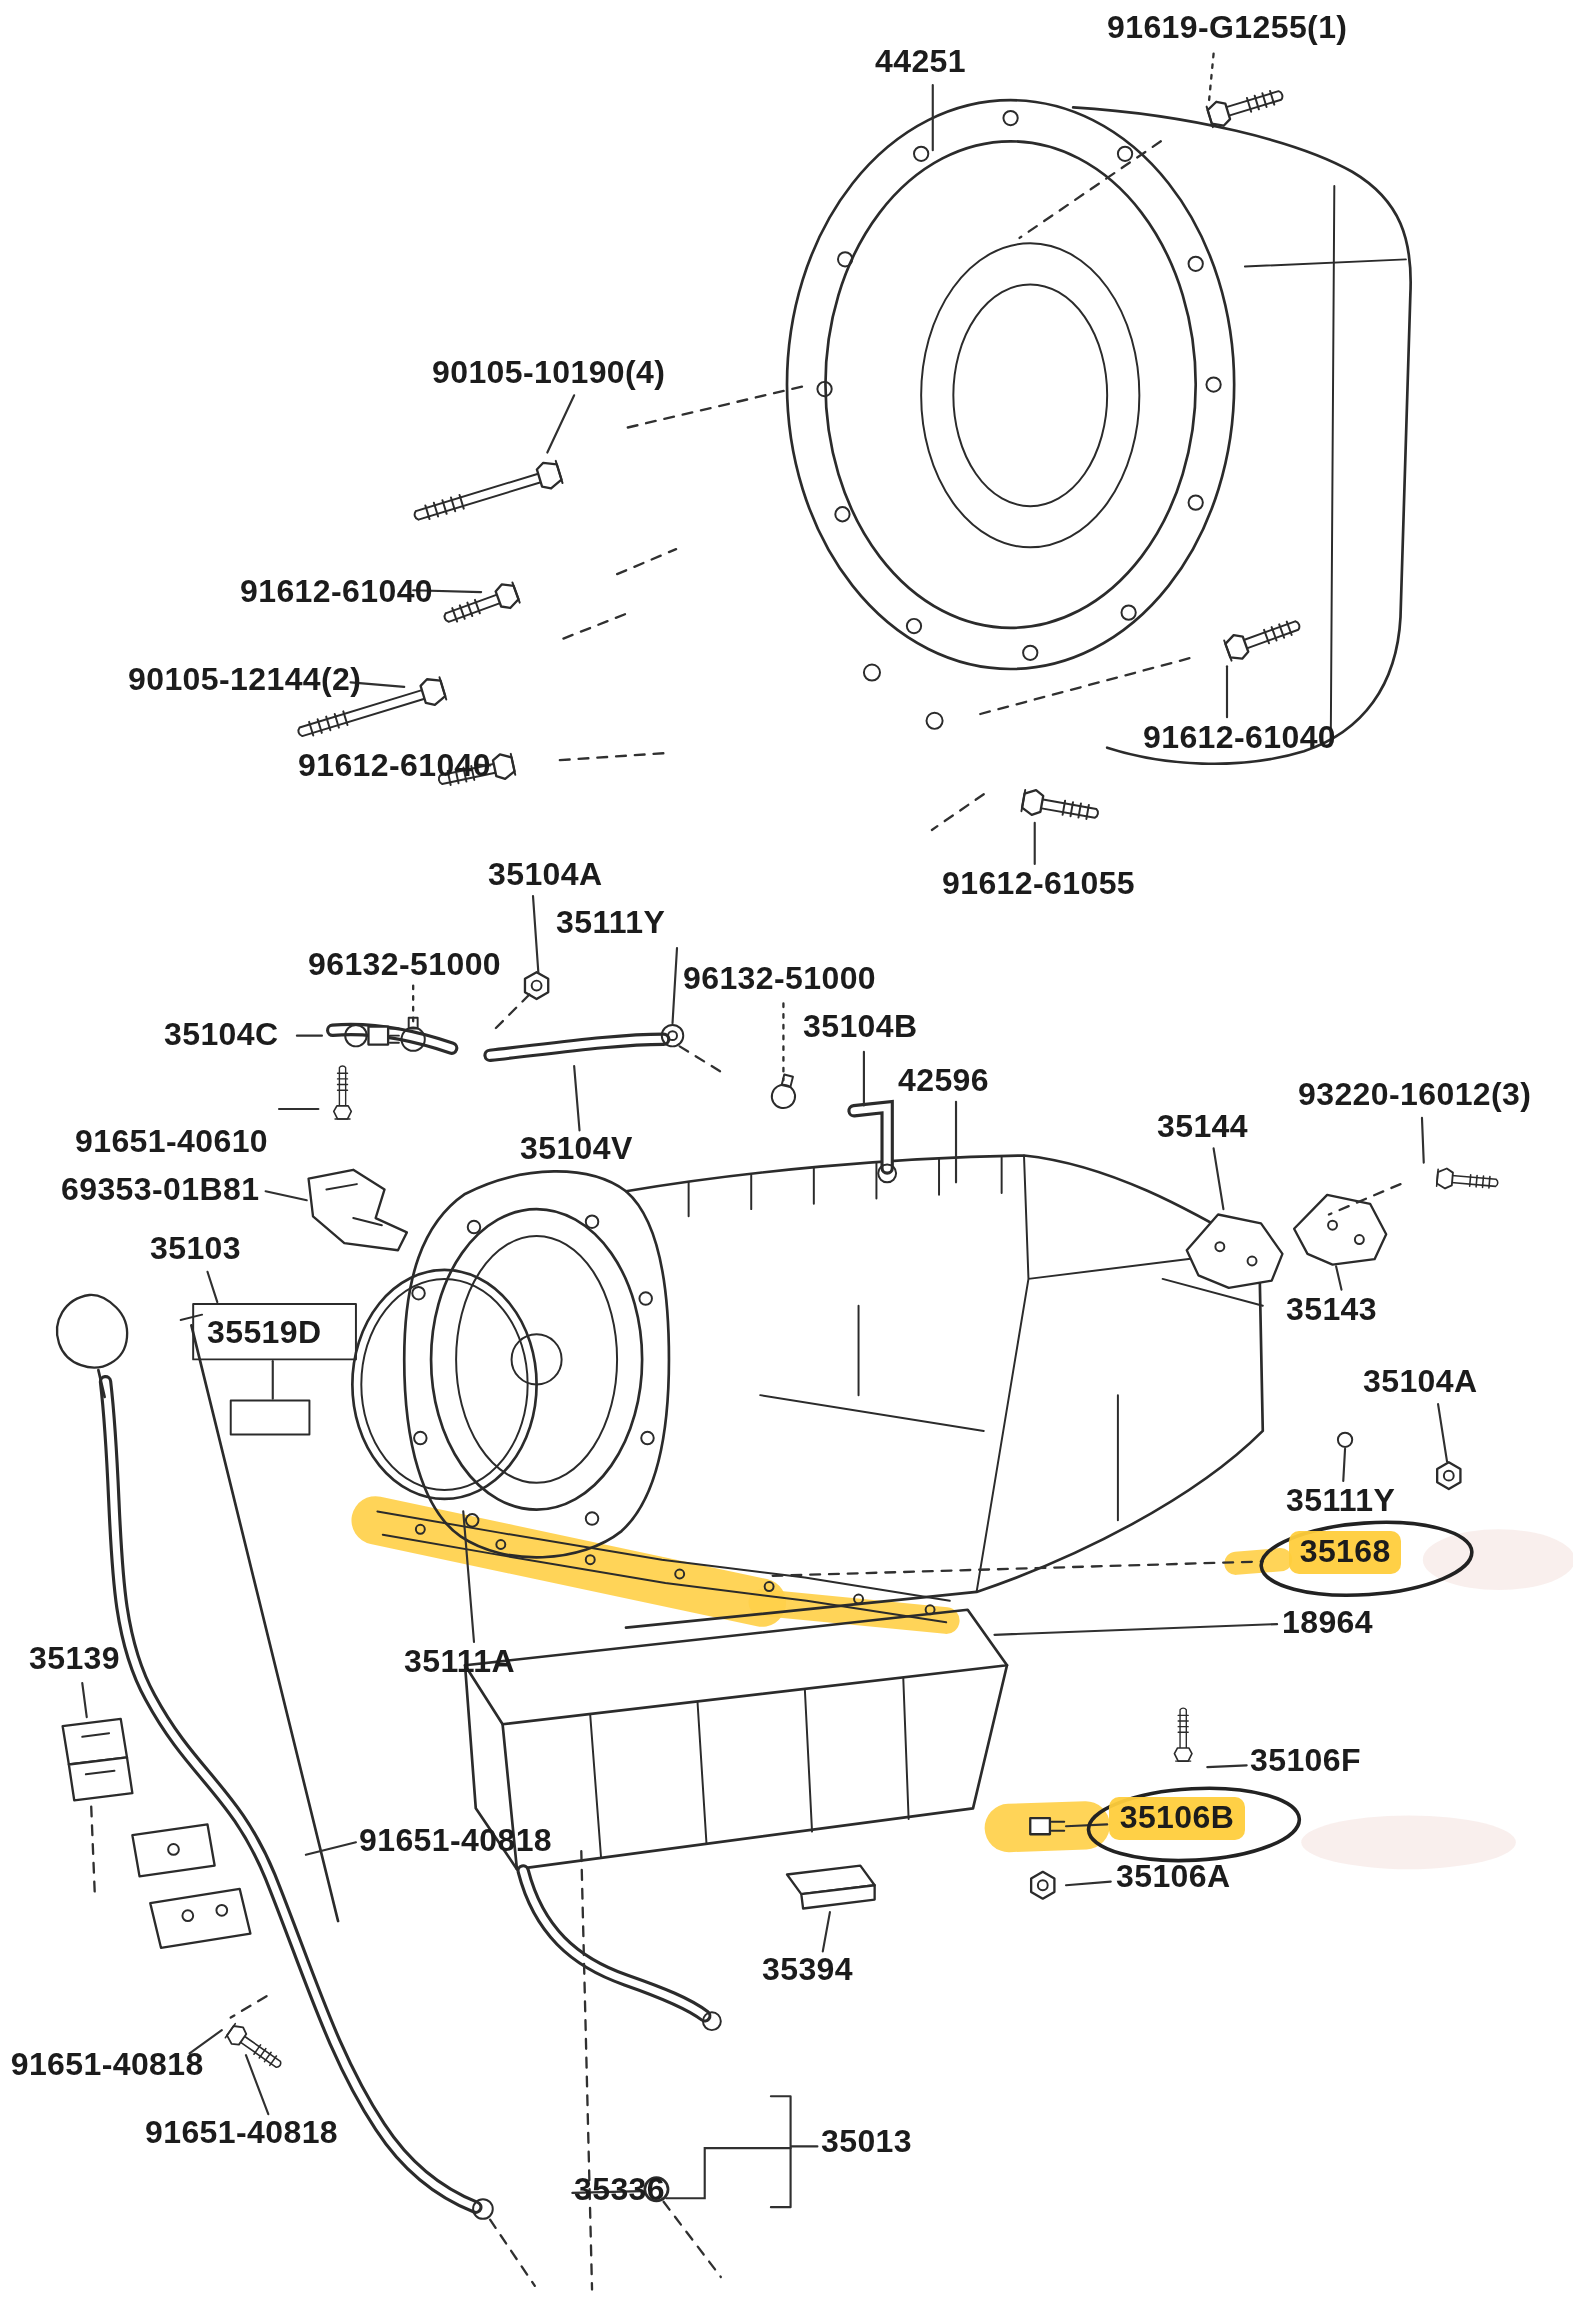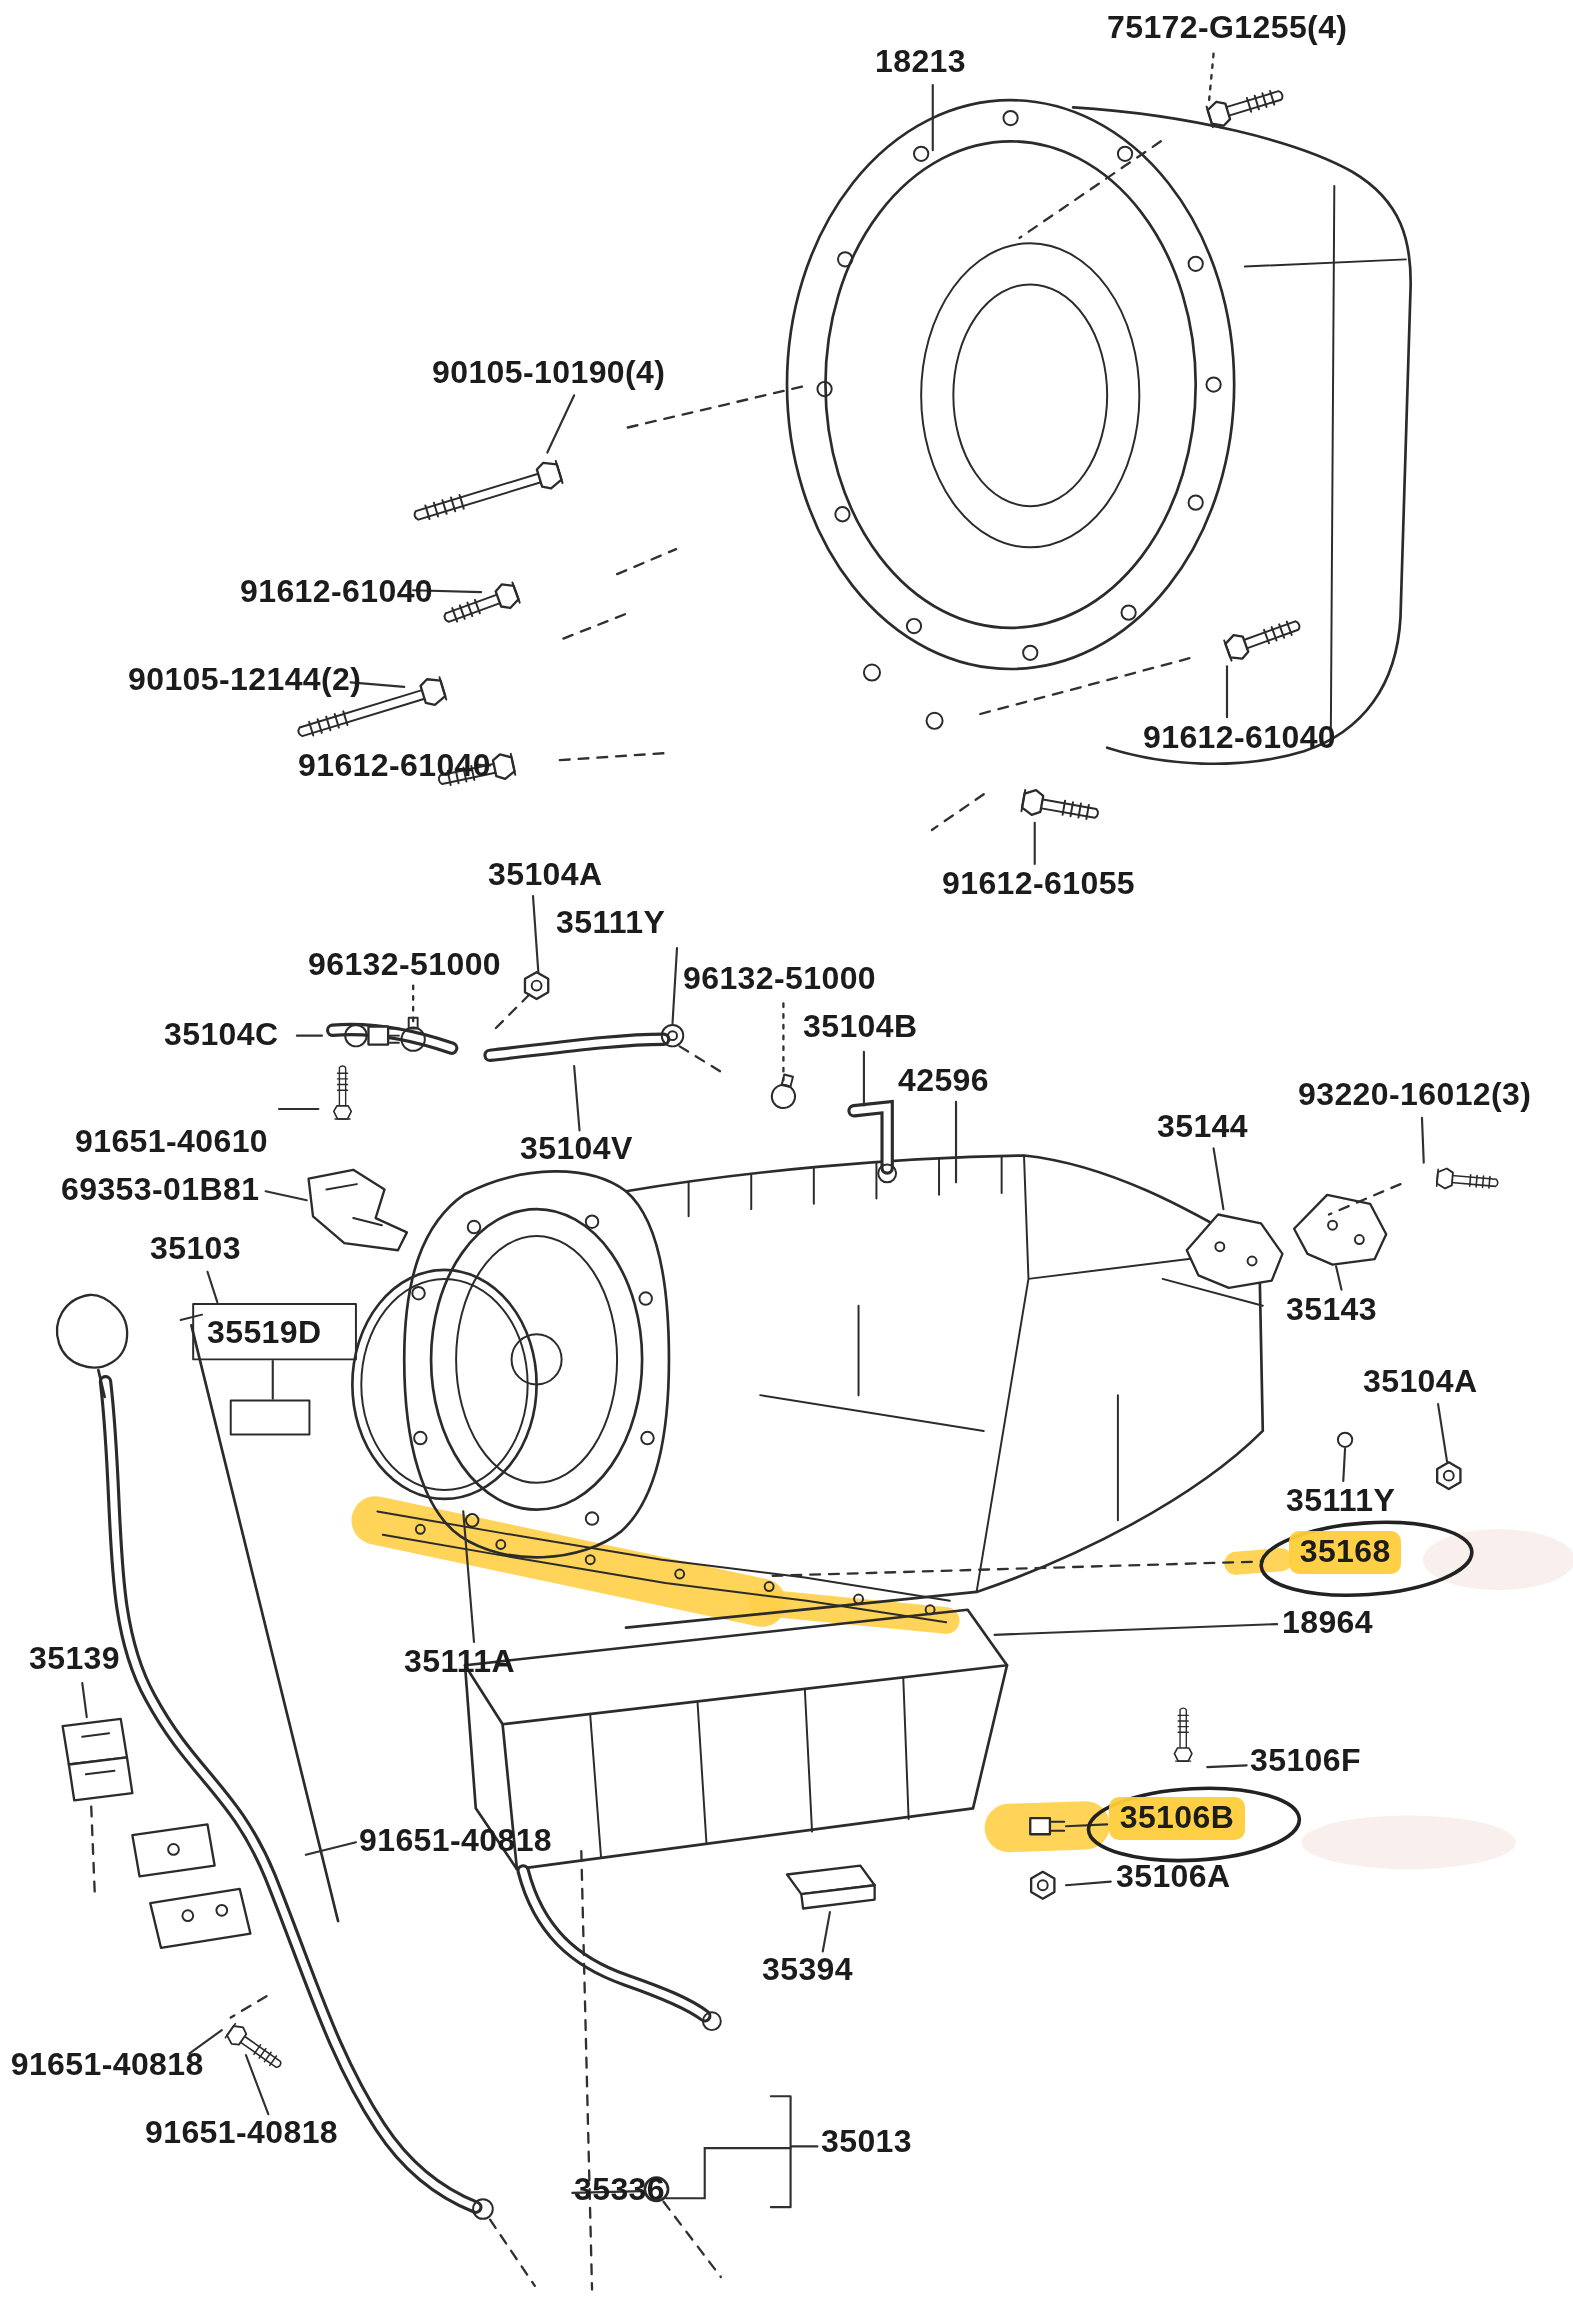--- a/index.html
+++ b/index.html
@@ -267,22 +267,22 @@
     <path class="dsh" d="M102,2020 L106,2118"></path>
     <path class="dsh" d="M298,2232 L258,2256"></path>
   </g>
 
   <g>
     <ellipse class="ann" cx="1528" cy="1743" rx="118" ry="40" transform="rotate(-4 1528 1743)"></ellipse>
     <ellipse class="ann" cx="1335" cy="2040" rx="118" ry="40" transform="rotate(-3 1335 2040)"></ellipse>
   </g>
 </svg>
 
-<div class="lbl" style="left:875px;top:45px">18213</div>
-<div class="lbl" style="left:1107px;top:10.7px">75172-G1255(4)</div>
+<div class="lbl" style="left:875px;top:45px">44251</div>
+<div class="lbl" style="left:1107px;top:10.7px">91619-G1255(1)</div>
 <div class="lbl" style="left:432px;top:356px">90105-10190(4)</div>
 <div class="lbl" style="left:240px;top:575px">91612-61040</div>
 <div class="lbl" style="left:128px;top:663px">90105-12144(2)</div>
 <div class="lbl" style="left:298px;top:749px">91612-61040</div>
 <div class="lbl" style="left:1143px;top:721px">91612-61040</div>
 <div class="lbl" style="left:942px;top:867px">91612-61055</div>
 <div class="lbl" style="left:488px;top:858px">35104A</div>
 <div class="lbl" style="left:556px;top:906px">35111Y</div>
 <div class="lbl" style="left:308px;top:948px">96132-51000</div>
 <div class="lbl" style="left:164px;top:1018px">35104C</div>

